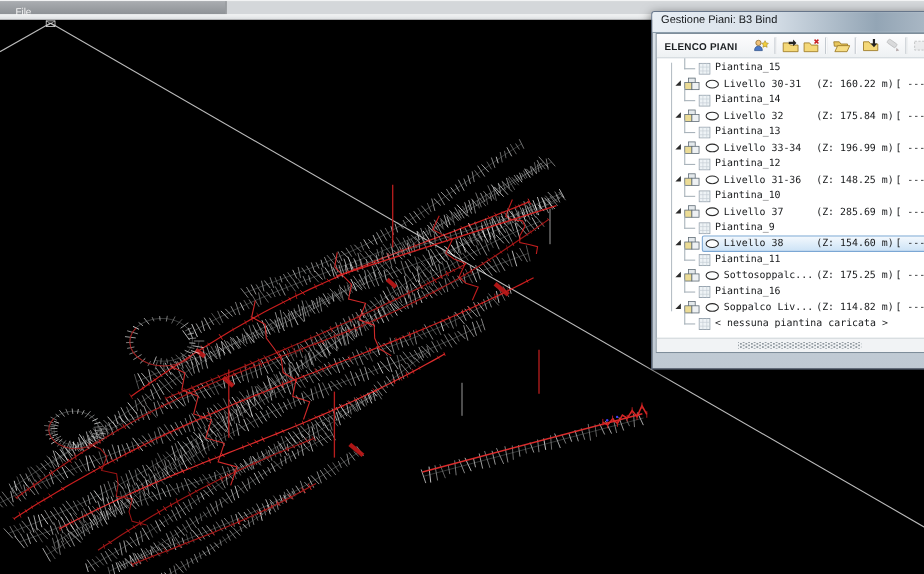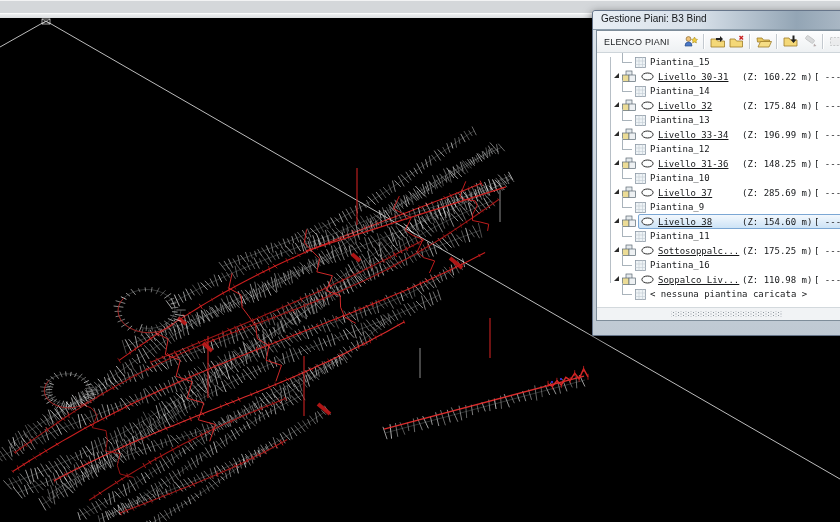--- a/index.html
+++ b/index.html
@@ -18,56 +18,59 @@
   .panel{position:absolute;left:592px;top:10px;width:268px;height:324px;
       background:linear-gradient(#dde5ec,#bfc9d3);border:1px solid #66758a;border-radius:3px 3px 0 0;
       box-shadow:0 3px 10px rgba(0,0,0,.6);}
   .titlebar{height:16px;padding:2px 0 0 8px;font-size:10px;color:#15181b;
       background:linear-gradient(90deg,#e9eff5 0%,#d6dfe8 40%,#93a5b5 76%,#b3bfcb 100%);
       border-bottom:1px solid #8c9dab;border-radius:3px 3px 0 0;white-space:nowrap;overflow:hidden;}
   .client{position:absolute;left:3px;right:3px;top:19px;bottom:14px;background:#fff;border:1px solid #7e8d9a;overflow:hidden;}
   
   .ptoolbar{height:21px;display:flex;align-items:center;background:linear-gradient(#fdfdfe,#eef1f3);
       border-bottom:1px solid #ced5da;padding:0 2px;overflow:hidden;}
-  .tb-label{font-size:9px;font-weight:normal;color:#1c1f22;padding:0 12px 0 5px;letter-spacing:.2px;white-space:nowrap;}
+  .tb-label{font-size:9px;font-weight:bold;color:#1c1f22;padding:0 12px 0 5px;letter-spacing:.2px;white-space:nowrap;}
   .tb-sep{width:1px;height:15px;background:#c3c9cf;border-right:1px solid #ffffff;margin:0 3px;flex:none;}
   .tb-btn{width:19px;height:17px;display:flex;align-items:center;justify-content:center;flex:none;border-radius:2px;}
   .tb-btn.disabled{opacity:.5;filter:grayscale(.8);}
   
   .list{position:absolute;top:22px;left:0;right:0;bottom:13px;padding:2px 0 0 8px;overflow:hidden;
       font-family:"DejaVu Sans Mono",monospace;font-size:9px;color:#16181a;}
   .tree-vline{position:absolute;left:13px;top:4px;height:226px;border-left:1px solid #b7bfc6;}
   .row{height:14.5px;display:flex;align-items:center;position:relative;}
   .expander{width:0;height:0;border-bottom:5px solid #2b2b2b;border-left:5px solid transparent;
       margin:0 2px 2px 9px;flex:none;}
   .lvl-icon{width:16px;height:13px;flex:none;margin-right:1px;}
   .hl-wrap{display:flex;align-items:center;flex:1;height:13px;padding:0 2px;border:1px solid transparent;border-radius:2px;min-width:0;}
   .row.selected .hl-wrap{background:linear-gradient(#f3f8fd,#cde3f6);border-color:#7ba7d4;}
   .oval-icon{width:13px;height:9px;flex:none;margin-right:4px;}
-  .lbl{width:84px;white-space:pre;overflow:hidden;flex:none;text-decoration:underline;}
+  .lbl{width:84px;white-space:pre;overflow:hidden;flex:none;}
   .zcol{width:72px;white-space:pre;flex:none;}
   .slot{width:42px;white-space:pre;flex:none;}
   .elbow{width:9px;height:11px;border-left:1px solid #a9b3bb;border-bottom:1px solid #a9b3bb;
       margin:-5px 3px 6px 17px;flex:none;}
   .pg-icon{width:11px;height:11px;flex:none;margin-right:4px;}
   .plbl{white-space:pre;}
   
   .grip{position:absolute;left:0;right:0;bottom:0;height:12px;background:#f1f3f5;border-top:1px solid #d3d9dd;
       display:flex;align-items:center;justify-content:center;}
   .grip-dots{width:112px;height:6px;
       background-image:radial-gradient(circle,#8f989f .7px,transparent .95px),radial-gradient(circle,#8f989f .7px,transparent .95px);
       background-size:5px 3px;background-position:0 0,2.5px 1.5px;}
   svg{display:block;}
 </style>
 </head>
 <body>
 
 <div class="app">
 
   <div class="menubar">
+    <div class="menubar-left">
+      <span class="file-item">File</span>
+    </div>
     <div class="menubar-strip"></div>
   </div>
 
   <svg class="viewport" viewBox="0 0 840 504" id="vp">
       <line x1="46.0" y1="3.0" x2="0.0" y2="29.0" stroke="#c6c6c6" stroke-width="1" opacity="0.95"></line>
       <line x1="46.0" y1="3.0" x2="840.0" y2="461.0" stroke="#c6c6c6" stroke-width="1" opacity="0.95"></line>
       <rect x="42" y="1" width="8" height="5" fill="none" stroke="#e8e8e8" stroke-width="0.7"></rect>
       <line x1="42.0" y1="1.0" x2="50.0" y2="6.0" stroke="#e8e8e8" stroke-width="0.6" opacity="0.9"></line>
       <line x1="50.0" y1="1.0" x2="42.0" y2="6.0" stroke="#e8e8e8" stroke-width="0.6" opacity="0.9"></line>
       <line x1="218.9" y1="244.1" x2="225.7" y2="252.7" stroke="#d8d8d8" stroke-width="0.7" opacity="0.7438485770253465"></line>
@@ -2132,21 +2135,21 @@
                 <rect x="8" y="5" width="6.5" height="6.5" fill="#eef1f3" stroke="#5b6872" stroke-width=".7"></rect>
               </svg>
             </span>
             <span class="hl-wrap">
               <span class="oval-icon">
                 <svg width="13" height="9" viewBox="0 0 13 9">
                   <ellipse cx="6.5" cy="4.5" rx="5.6" ry="3.5" fill="#fdfefe" stroke="#2b2b2b" stroke-width="1"></ellipse>
                 </svg>
               </span>
               <span class="lbl">Soppalco Liv...</span>
-              <span class="zcol">(Z: 110.98 m)</span>
+              <span class="zcol">(Z: 114.82 m)</span>
               <span class="slot">[ --- ]</span>
             </span>
           </div>
           <div class="row pia">
             <span class="elbow"></span>
             <span class="pg-icon">
               <svg width="11" height="11" viewBox="0 0 11 11">
                 <rect x=".5" y=".5" width="10" height="10" fill="#eef3f6" stroke="#8d9aa6" stroke-width=".8"></rect>
                 <path d="M.5,4 h10 M.5,7.5 h10 M4,.5 v10 M7.5,.5 v10" stroke="#c3cdd5" stroke-width=".6"></path>
               </svg>

